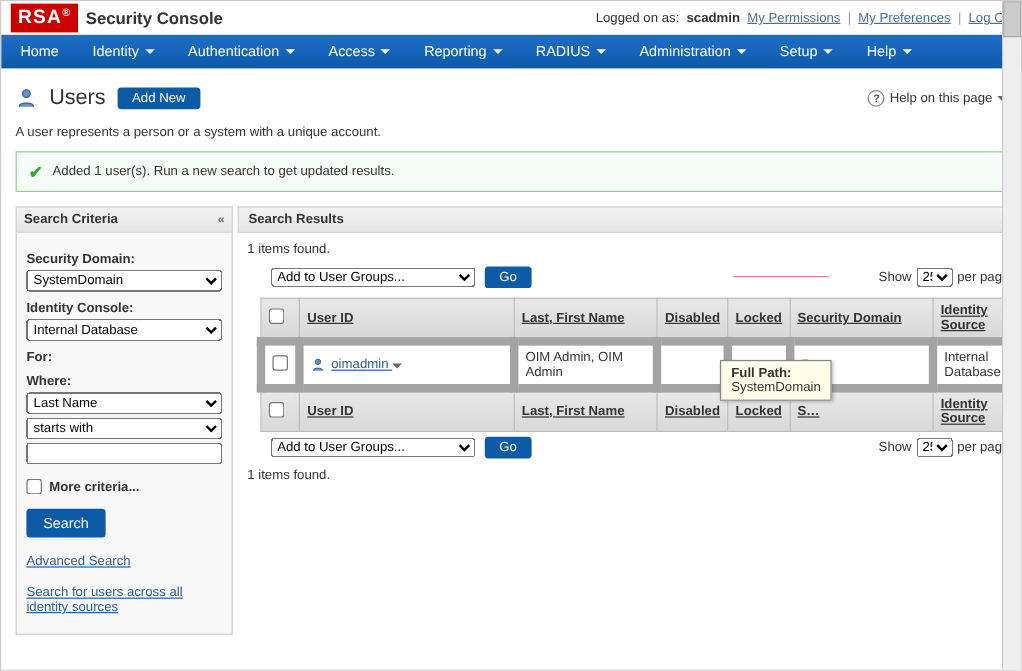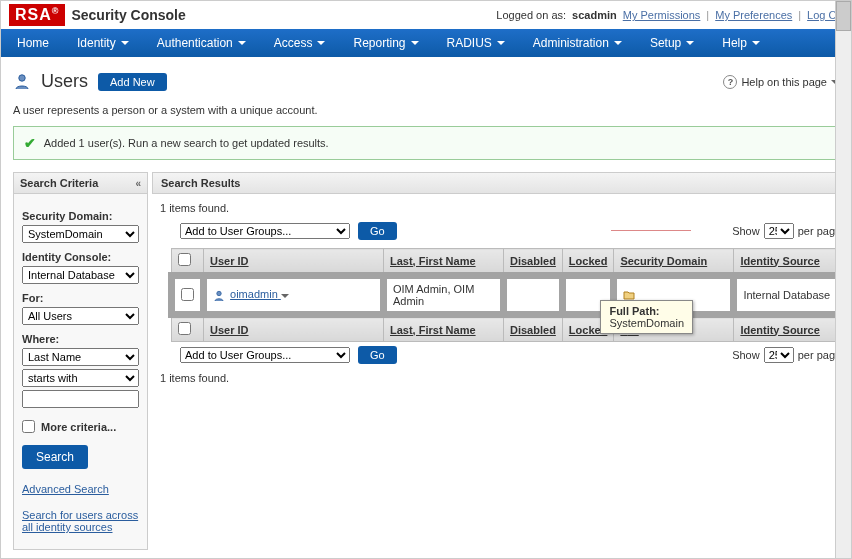--- a/index.html
+++ b/index.html
@@ -27,21 +27,21 @@
 .pgtitle { font-size:18px; font-weight:normal; color:#333; }
 .addbtn { background:#0d5aa7; color:#fff; border:none; border-radius:3px; padding:3px 12px; font-size:11px; cursor:pointer; }
 .helpright { margin-left:auto; display:flex; align-items:center; gap:4px; cursor:pointer; color:#333; }
 .helpcircle { width:14px; height:14px; border:1px solid #888; border-radius:50%; display:inline-flex; align-items:center; justify-content:center; font-size:9px; font-weight:bold; color:#555; }
 
 .desc { padding:2px 0 10px; color:#333; }
 .msgbox { border:1px solid #9c9; background:#f6fdf6; padding:8px 10px; display:flex; align-items:center; gap:8px; margin-bottom:12px; }
 .check { color:#3a3; font-size:14px; font-weight:bold; }
 
 .maingrid { display:flex; gap:0; }
-.sidebar { width:135px; }
+.sidebar { width:181px; }
 .sb-hdr { background:linear-gradient(#f4f4f4,#e4e4e4); border:1px solid #ccc; padding:4px 6px; display:flex; align-items:center; justify-content:space-between; font-weight:bold; font-size:11px; }
 .collapse { font-size:10px; color:#666; cursor:pointer; }
 .sb-body { border:1px solid #ccc; border-top:none; padding:8px 8px 16px; background:#f8f8f8; }
 .sb-body label { display:block; font-weight:bold; margin:8px 0 3px; font-size:11px; }
 .sb-body select, .sb-body input[type=text] { width:100%; font-size:11px; padding:1px; }
 .morecrit { display:flex; align-items:center; gap:6px; margin-top:12px; font-weight:bold; }
 .searchbtn { background:#0d5aa7; color:#fff; border:none; border-radius:3px; padding:5px 14px; font-size:12px; margin-top:12px; cursor:pointer; }
 .advlink { display:block; margin-top:14px; color:#2a5d9e; text-decoration:underline; cursor:pointer; font-size:11px; }
 
 .results { flex:1; margin-left:4px; }
@@ -157,21 +157,20 @@
           <span class="collapse">«</span>
         </div>
         <div class="sb-body">
           <label>Security Domain:</label>
           <select><option>SystemDomain</option></select>
 
           <label>Identity Console:</label>
           <select><option>Internal Database</option></select>
 
           <label>For:</label>
-          <select><option>All Users</option></select>
 
           <label>Where:</label>
           <select><option>Last Name</option></select>
           <select style="margin-top:3px"><option>starts with</option></select>
           <input type="text" style="margin-top: 3px;">
 
           <div class="morecrit">
             <input type="checkbox" style="">
             <span>More criteria...</span>
           </div>

